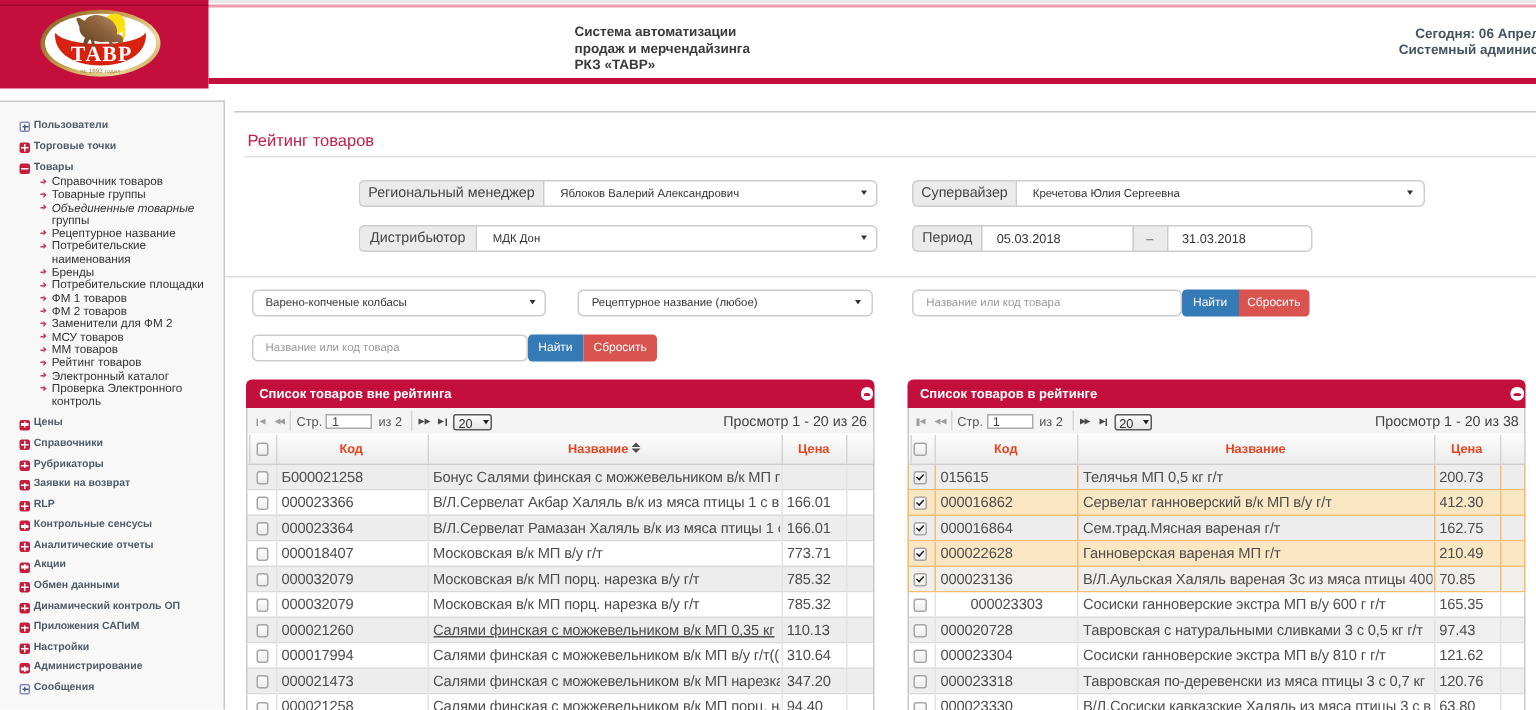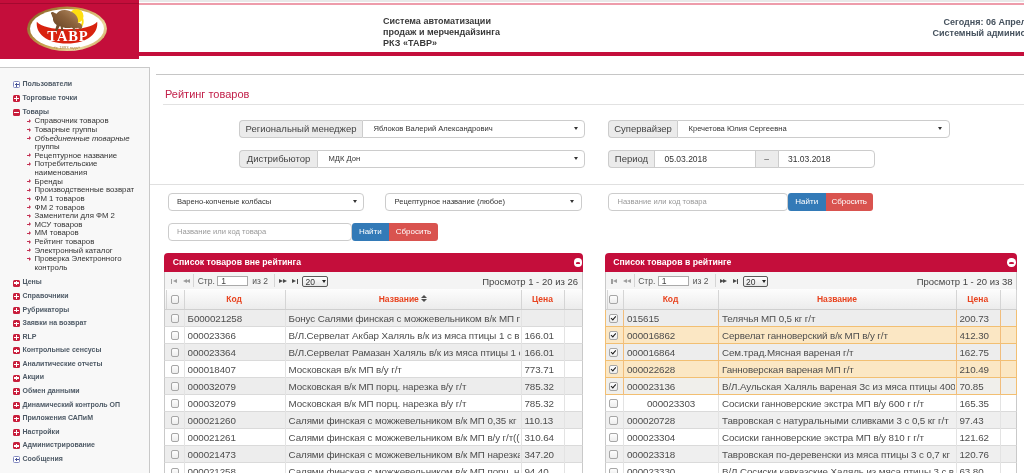--- a/index.html
+++ b/index.html
@@ -91,21 +91,21 @@
 <div class="a nw menu-sub" style="left:34.5px;top:150.8px;">Рецептурное название</div>
 <div class="a" style="left:26.5px;top:163.6px;width:2.8px;height:1px;background:#c43254;"></div>
 <div class="a" style="left:28.9px;top:162.0px;width:0;height:0;border-top:2px solid transparent;border-bottom:2px solid transparent;border-left:2.8px solid #c43254;"></div>
 <div class="a nw menu-sub" style="left:34.5px;top:159.4px;">Потребительские</div>
 <div class="a nw menu-sub" style="left:34.5px;top:168.0px;">наименования</div>
 <div class="a" style="left:26.5px;top:180.79999999999998px;width:2.8px;height:1px;background:#c43254;"></div>
 <div class="a" style="left:28.9px;top:179.2px;width:0;height:0;border-top:2px solid transparent;border-bottom:2px solid transparent;border-left:2.8px solid #c43254;"></div>
 <div class="a nw menu-sub" style="left:34.5px;top:176.6px;">Бренды</div>
 <div class="a" style="left:26.5px;top:189.5px;width:2.8px;height:1px;background:#c43254;"></div>
 <div class="a" style="left:28.9px;top:187.9px;width:0;height:0;border-top:2px solid transparent;border-bottom:2px solid transparent;border-left:2.8px solid #c43254;"></div>
-<div class="a nw menu-sub" style="left:34.5px;top:185.3px;">Производственные возврат</div>
+<div class="a nw menu-sub" style="left:34.5px;top:185.3px;">Потребительские площадки</div>
 <div class="a" style="left:26.5px;top:198.1px;width:2.8px;height:1px;background:#c43254;"></div>
 <div class="a" style="left:28.9px;top:196.5px;width:0;height:0;border-top:2px solid transparent;border-bottom:2px solid transparent;border-left:2.8px solid #c43254;"></div>
 <div class="a nw menu-sub" style="left:34.5px;top:193.9px;">ФМ 1 товаров</div>
 <div class="a" style="left:26.5px;top:206.7px;width:2.8px;height:1px;background:#c43254;"></div>
 <div class="a" style="left:28.9px;top:205.1px;width:0;height:0;border-top:2px solid transparent;border-bottom:2px solid transparent;border-left:2.8px solid #c43254;"></div>
 <div class="a nw menu-sub" style="left:34.5px;top:202.5px;">ФМ 2 товаров</div>
 <div class="a" style="left:26.5px;top:215.29999999999998px;width:2.8px;height:1px;background:#c43254;"></div>
 <div class="a" style="left:28.9px;top:213.7px;width:0;height:0;border-top:2px solid transparent;border-bottom:2px solid transparent;border-left:2.8px solid #c43254;"></div>
 <div class="a nw menu-sub" style="left:34.5px;top:211.1px;">Заменители для ФМ 2</div>
 <div class="a" style="left:26.5px;top:223.9px;width:2.8px;height:1px;background:#c43254;"></div>
@@ -288,29 +288,29 @@
 <div class="cell" style="left:187.6px;top:398.13px;width:95.00000000000003px;">000032079</div>
 <div class="cell" style="left:288.6px;top:398.13px;width:231.39999999999998px;">Московская в/к МП порц. нарезка в/у г/т</div>
 <div class="cell" style="left:524.5px;top:398.13px;width:39.0px;">785.32</div>
 <div class="vline" style="left:183.6px;top:395.1px;height:17.06px;background:#e3e3e3;"></div>
 <div class="vline" style="left:284.6px;top:395.1px;height:17.06px;background:#e3e3e3;"></div>
 <div class="vline" style="left:521.0px;top:395.1px;height:17.06px;background:#e3e3e3;"></div>
 <div class="vline" style="left:564.0px;top:395.1px;height:17.06px;background:#e3e3e3;"></div>
 <div class="a" style="left:164.3px;top:412.15999999999997px;width:418.7px;height:17.06px;background:#ededed;border-left:1px solid #c9c9c9;border-right:1px solid #c9c9c9;border-bottom:1px solid #dadada;"></div>
 <div class="cb" style="left:170.9px;top:416.35999999999996px;"></div>
 <div class="cell" style="left:187.6px;top:415.18999999999994px;width:95.00000000000003px;">000021260</div>
-<div class="cell" style="left:288.6px;top:415.18999999999994px;width:231.39999999999998px;">Салями финская с можжевельником в/к МП 0,35 кг</div>
+<div class="cell" style="left:288.6px;top:415.18999999999994px;width:231.39999999999998px;text-decoration:underline;">Салями финская с можжевельником в/к МП 0,35 кг</div>
 <div class="cell" style="left:524.5px;top:415.18999999999994px;width:39.0px;">110.13</div>
 <div class="vline" style="left:183.6px;top:412.15999999999997px;height:17.06px;background:#e3e3e3;"></div>
 <div class="vline" style="left:284.6px;top:412.15999999999997px;height:17.06px;background:#e3e3e3;"></div>
 <div class="vline" style="left:521.0px;top:412.15999999999997px;height:17.06px;background:#e3e3e3;"></div>
 <div class="vline" style="left:564.0px;top:412.15999999999997px;height:17.06px;background:#e3e3e3;"></div>
 <div class="a" style="left:164.3px;top:429.22px;width:418.7px;height:17.06px;background:#ffffff;border-left:1px solid #c9c9c9;border-right:1px solid #c9c9c9;border-bottom:1px solid #dadada;"></div>
 <div class="cb" style="left:170.9px;top:433.42px;"></div>
-<div class="cell" style="left:187.6px;top:432.25px;width:95.00000000000003px;">000021261</div>
+<div class="cell" style="left:187.6px;top:432.25px;width:95.00000000000003px;">000017994</div>
 <div class="cell" style="left:288.6px;top:432.25px;width:231.39999999999998px;">Салями финская с можжевельником в/к МП в/у г/т((</div>
 <div class="cell" style="left:524.5px;top:432.25px;width:39.0px;">310.64</div>
 <div class="vline" style="left:183.6px;top:429.22px;height:17.06px;background:#e3e3e3;"></div>
 <div class="vline" style="left:284.6px;top:429.22px;height:17.06px;background:#e3e3e3;"></div>
 <div class="vline" style="left:521.0px;top:429.22px;height:17.06px;background:#e3e3e3;"></div>
 <div class="vline" style="left:564.0px;top:429.22px;height:17.06px;background:#e3e3e3;"></div>
 <div class="a" style="left:164.3px;top:446.28px;width:418.7px;height:17.06px;background:#ededed;border-left:1px solid #c9c9c9;border-right:1px solid #c9c9c9;border-bottom:1px solid #dadada;"></div>
 <div class="cb" style="left:170.9px;top:450.47999999999996px;"></div>
 <div class="cell" style="left:187.6px;top:449.30999999999995px;width:95.00000000000003px;">000021473</div>
 <div class="cell" style="left:288.6px;top:449.30999999999995px;width:231.39999999999998px;">Салями финская с можжевельником в/к МП нарезка</div>

